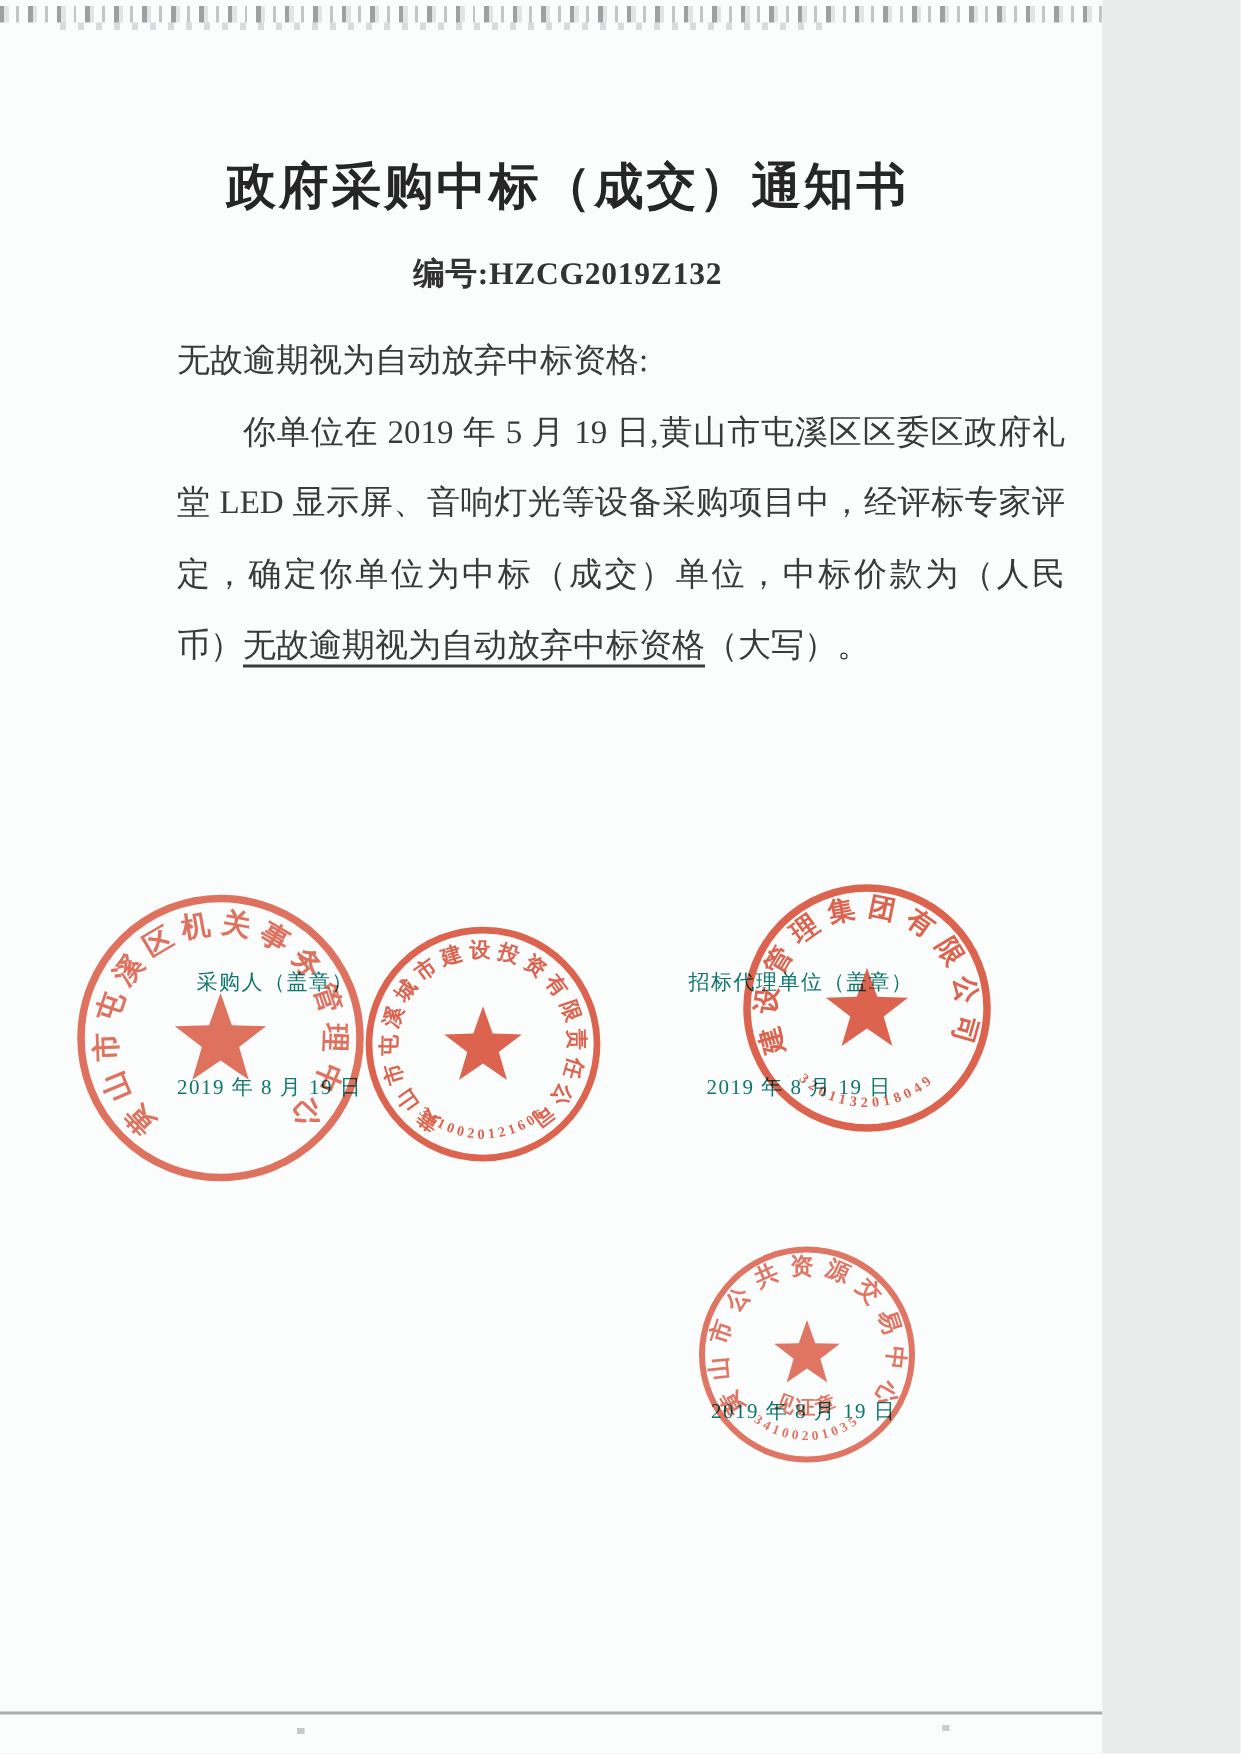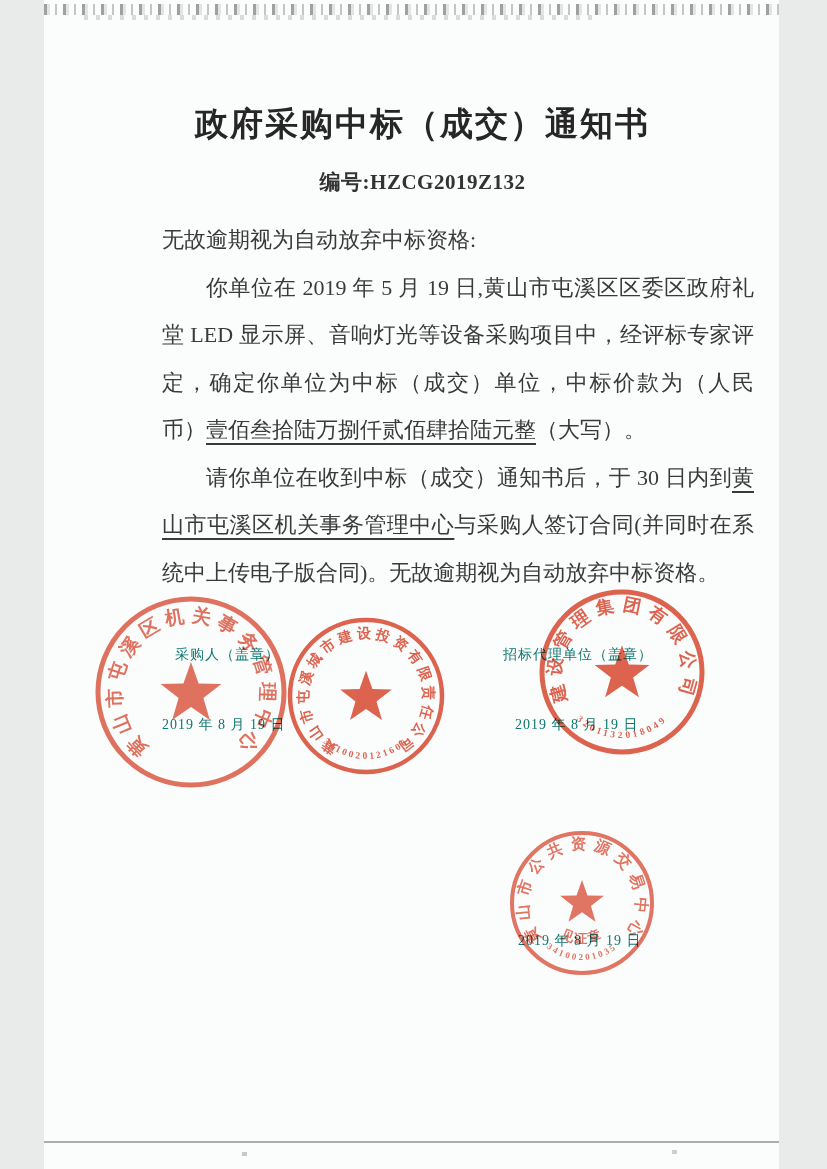--- a/index.html
+++ b/index.html
@@ -4,21 +4,20 @@
 <style>
   html,body{margin:0;padding:0;}
   body{background:#e9eaea;}
   .page{
     position:relative;
     width:735px;height:1169px;
     background:#fbfcfc;
     overflow:hidden;
     font-family:"Liberation Serif","DejaVu Serif",serif;
     color:#3a3a3a;
-    margin-left:44px;
   }
   
   .scan-top{
     position:absolute;top:4px;left:0;width:100%;height:11px;
     background:repeating-linear-gradient(90deg,
       rgba(55,55,60,.55) 0 3px,
       rgba(150,150,155,.28) 3px 6px,
       rgba(235,235,235,0) 6px 11px,
       rgba(90,90,95,.4) 11px 13px,
       rgba(235,235,235,0) 13px 19px);
@@ -88,22 +87,21 @@
     <defs>
       <path id="star-shape" d="M0,-32 L7.6,-10.5 L30.4,-9.9 L12.4,4 L18.8,25.9 L0,13 L-18.8,25.9 L-12.4,4 L-30.4,-9.9 L-7.6,-10.5 Z"></path>
     </defs>
   </svg>
 
   <div class="title">政府采购中标（成交）通知书</div>
   <div class="doc-number">编号:HZCG2019Z132</div>
 
   <div class="body-text">
     <p>无故逾期视为自动放弃中标资格:</p>
-    <p class="indent"><span>你单位在 2019 年 5 月 19 日,黄山市屯溪区区委区政府礼堂 LED 显示屏、音响灯光等设备采购项目中，经评标专家评定，确定你单位为中标（成交）单位，中标价款为（人民币）</span><span class="u">壹佰叁拾陆万捌仟贰佰肆拾陆元整</span><span>（大写）。</span></p>
-    <p class="indent"><span>请你单位在收到中标（成交）通知书后，于 30 日内到</span><span class="u">黄山市屯溪区机关事务管理中心</span><span>与采购人签订合同(并同时在系统中上传电子版合同)。无故逾期视为自动放弃中标资格。</span></p>
+    <p class="indent"><span>你单位在 2019 年 5 月 19 日,黄山市屯溪区区委区政府礼堂 LED 显示屏、音响灯光等设备采购项目中，经评标专家评定，确定你单位为中标（成交）单位，中标价款为（人民币）</span><span class="u">无故逾期视为自动放弃中标资格</span><span>（大写）。</span></p>
   </div>
 
   <div class="sig purchaser-label">采购人（盖章）</div>
   <div class="sig purchaser-date">2019 年 8 月 19 日</div>
   <div class="sig agent-label">招标代理单位（盖章）</div>
   <div class="sig agent-date">2019 年 8 月 19 日</div>
   <div class="sig witness-date">2019 年 8 月 19 日</div>
 
   <svg class="seal seal-purchaser" width="200" height="200" viewBox="0 0 200 200">
     <circle cx="100" cy="100" r="93" stroke-width="5"></circle>

